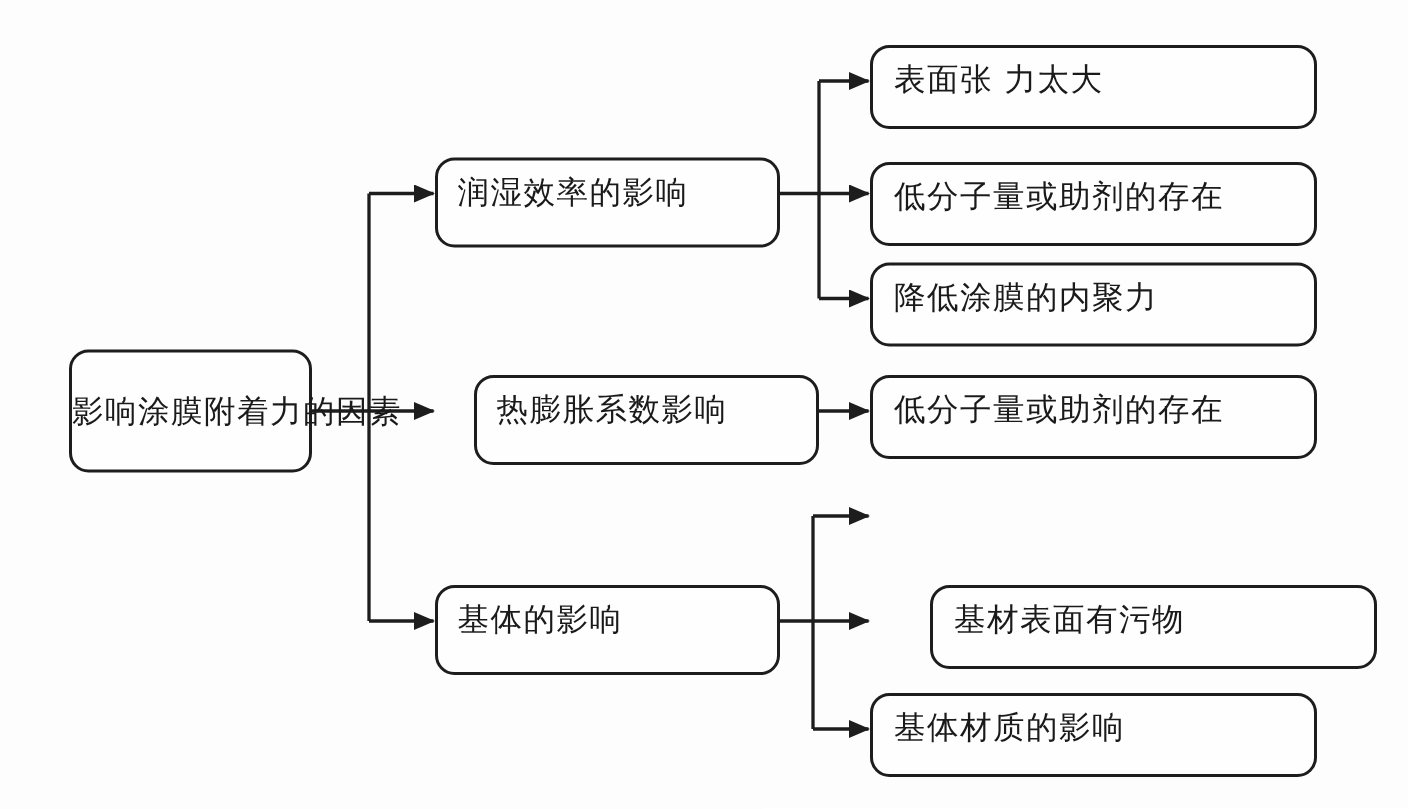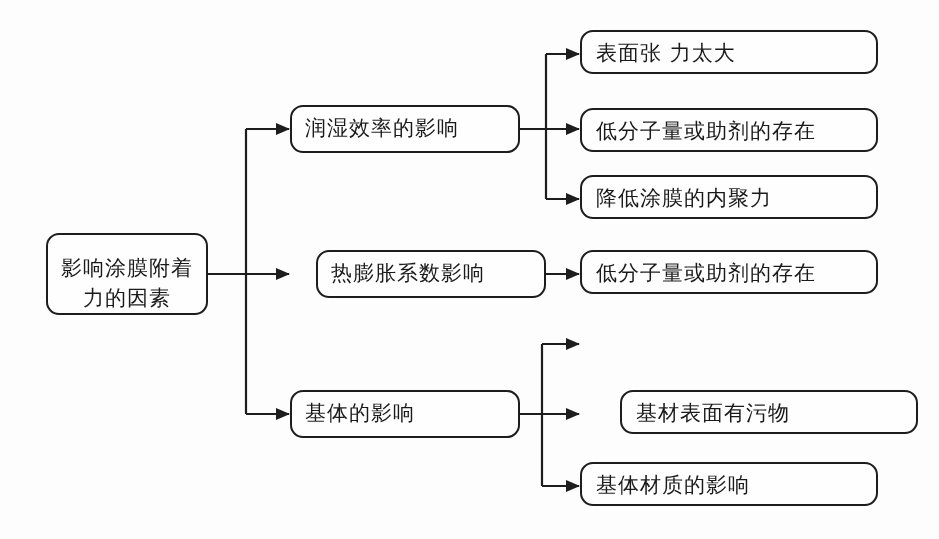--- a/index.html
+++ b/index.html
@@ -37,33 +37,33 @@
     border-radius: 13px;
     color: var(--text, #1a1a1a);
     font-size: 21px;
     letter-spacing: 1px;
     white-space: nowrap;
   }
   .node.root {
     left: 46px; top: 233px;
     width: 162px; height: 82px;
     display: flex;
-    flex-direction: column;
-    justify-content: flex-end;
+    flex-direction: row;
+    justify-content: space-between;
     align-items: center;
     text-align: center;
     line-height: 30px;
   }
   .node.branch {
-    width: 230px; height: 48px;
+    width: 230px; height: 60px;
     line-height: 43px;
     padding-left: 13px;
   }
   .node.leaf {
-    width: 298px; height: 44px;
+    width: 298px; height: 56px;
     line-height: 43px;
     padding-left: 14px;
     border-radius: 13px;
   }
   .n-b0 { left: 290px; top: 105px; }
   .n-b1 { left: 290px; top: 250px; margin-left: 26px; }
   .n-b2 { left: 290px; top: 390px; }
   .n-l0 { left: 580px; top: 30px; }
   .n-l1 { left: 580px; top: 108px; }
   .n-l2 { left: 580px; top: 175px; }

